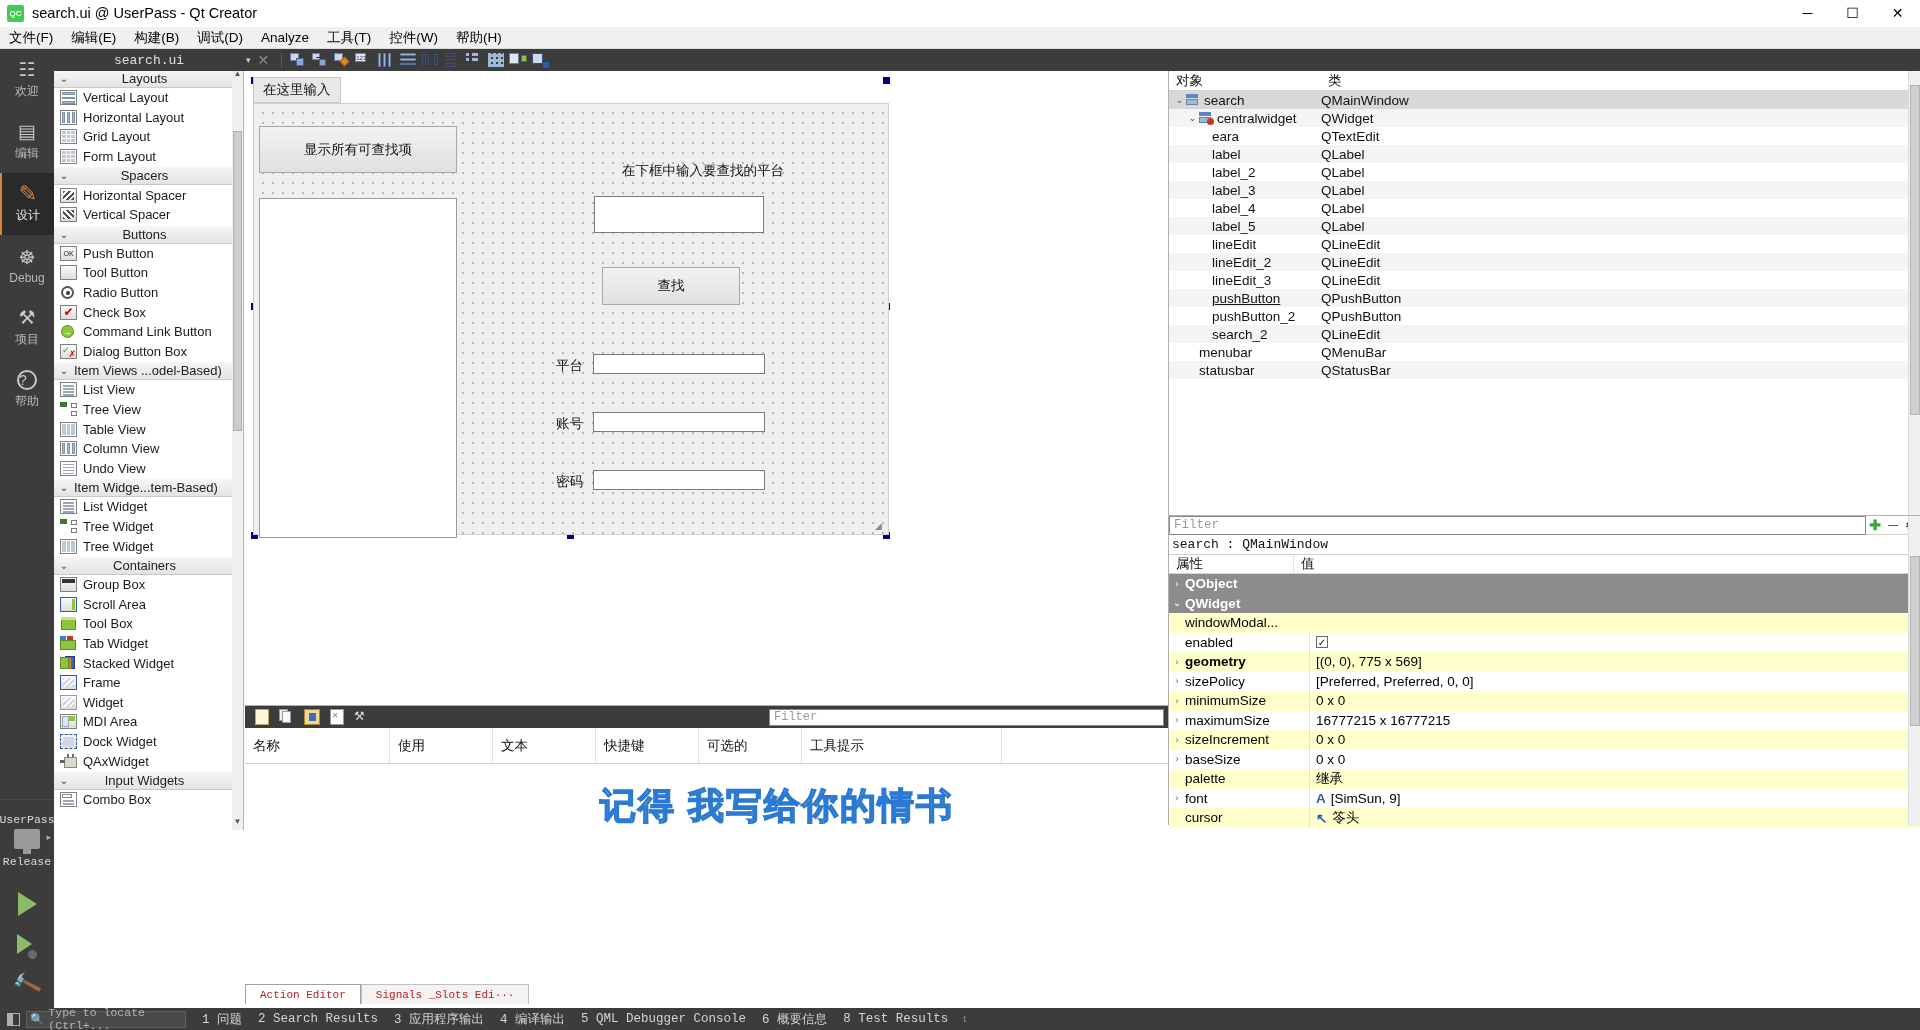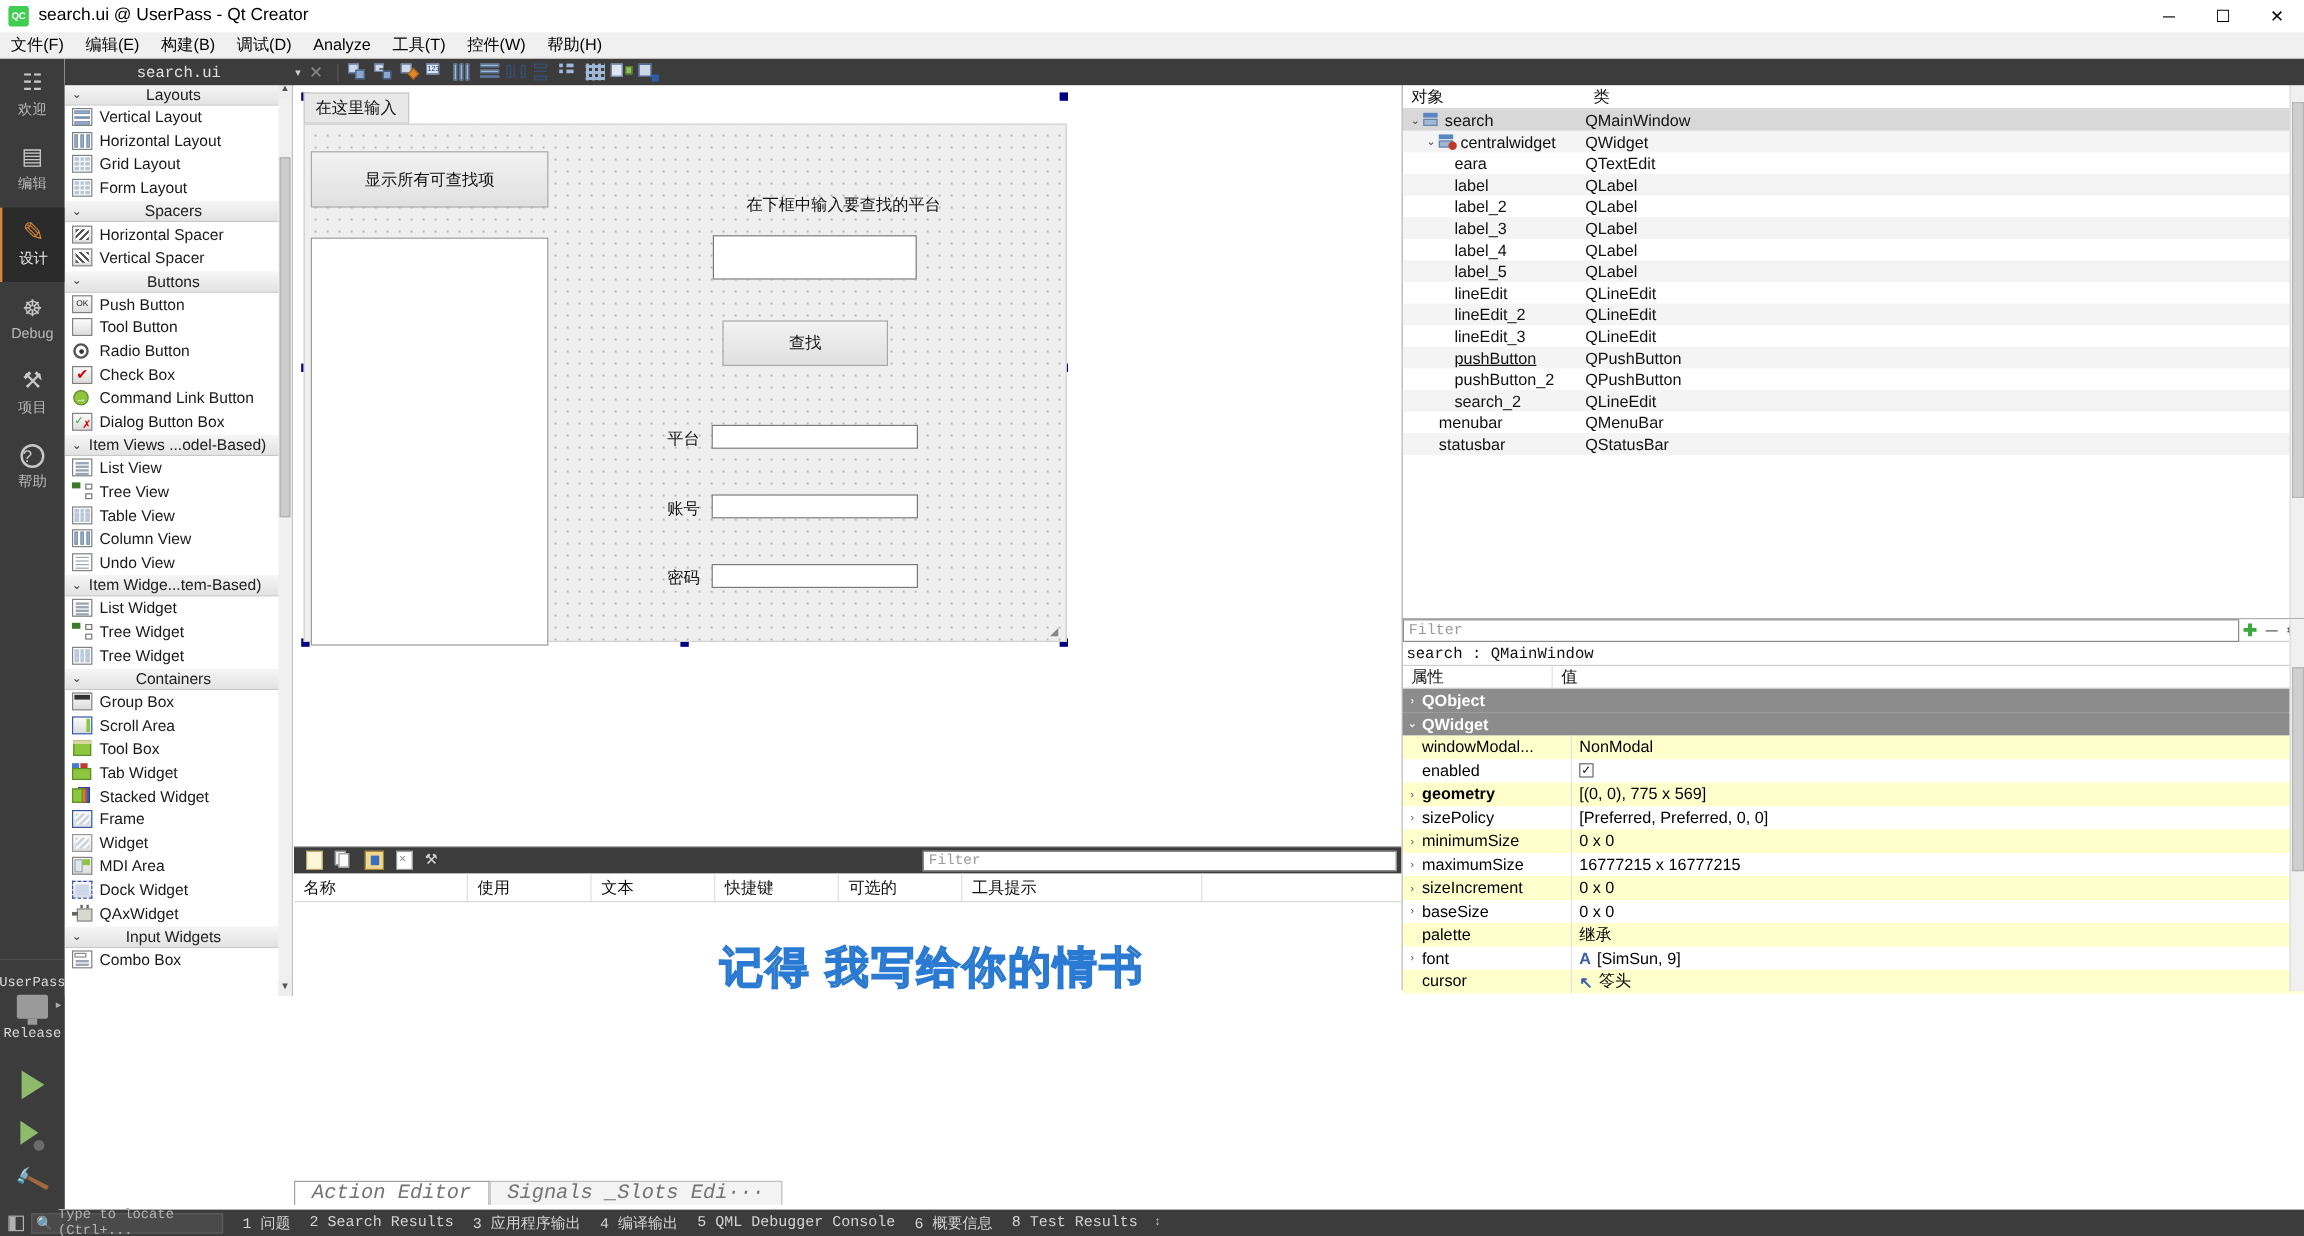--- a/index.html
+++ b/index.html
@@ -163,32 +163,32 @@
     background:#ffffff; border-top:1px solid #b0b0b0;
   }
   .ap-toolbar {
     height:22px; background:#3c3c3c; display:flex; align-items:center; padding-left:6px;
   }
   .ap-filterbox {
     margin-left:auto; margin-right:4px; width:395px; height:17px; background:#fff;
     border:1px solid #888; display:flex; align-items:center; padding-left:4px;
     font-family:"Liberation Mono", monospace; font-size:12px; color:#9a9a9a;
   }
-  .ap-head { height:24px; display:flex; border-bottom:1px solid #d0d0d0; background:#fff; }
+  .ap-head { height:36px; display:flex; border-bottom:1px solid #d0d0d0; background:#fff; }
   .ap-th { display:flex; align-items:center; padding-left:8px; font-size:13.5px; color:#111; border-right:1px solid #e0e0e0; }
   .ap-body { height:50px; background:#fff; }
 
   .tabstrip {
     position:absolute; left:245px; bottom:26px; width:923px; height:22px;
     display:flex; align-items:flex-end; background:#ffffff;
   }
   .tabx {
     height:20px; padding:0 14px; display:flex; align-items:center;
-    font-family:"Liberation Mono", monospace; font-size:17px; color:#737373;
-    border:1px solid #c0c0c0; border-bottom:none; background:#f3f3f3;font-style:italic;
+    font-family:"Liberation Mono", monospace; font-size:11px; color:#b91c1c;
+    border:1px solid #c0c0c0; border-bottom:none; background:#f3f3f3;
   }
   .tabx.active { background:#ffffff; border-color:#a0a0a0; }
 
   
   .watermark {
     position:absolute; left:600px; top:782px; width:380px; height:44px;
     font-size:36px; font-weight:bold; color:#e9e14a;
     -webkit-text-stroke: 1.4px #2a7ad4;
     letter-spacing:2px; pointer-events:none; white-space:nowrap;
     font-family:"Liberation Sans", sans-serif;
@@ -987,23 +987,20 @@
           <span class="pp-chev" style="color: rgb(232, 232, 232);">›</span>
           <span class="pp-key">QObject</span>
         </div>
         <div class="pp-row group">
           <span class="pp-chev" style="color: rgb(232, 232, 232);">⌄</span>
           <span class="pp-key">QWidget</span>
         </div>
         <div class="pp-row yellow">
           <span class="pp-chev"></span>
           <span class="pp-key">windowModal...</span>
-          <span class="pp-val">
-            <span>NonModal</span>
-          </span>
         </div>
         <div class="pp-row white">
           <span class="pp-chev"></span>
           <span class="pp-key">enabled</span>
           <span class="pp-val">
             <span class="checkbox-mini">✓</span>
           </span>
         </div>
         <div class="pp-row yellow">
           <span class="pp-chev">›</span>

